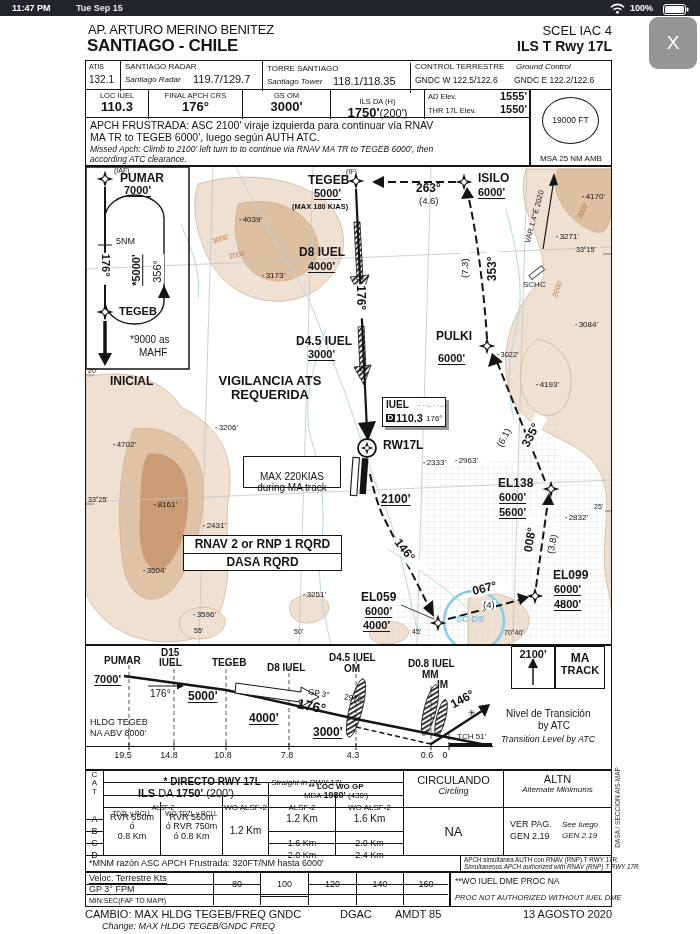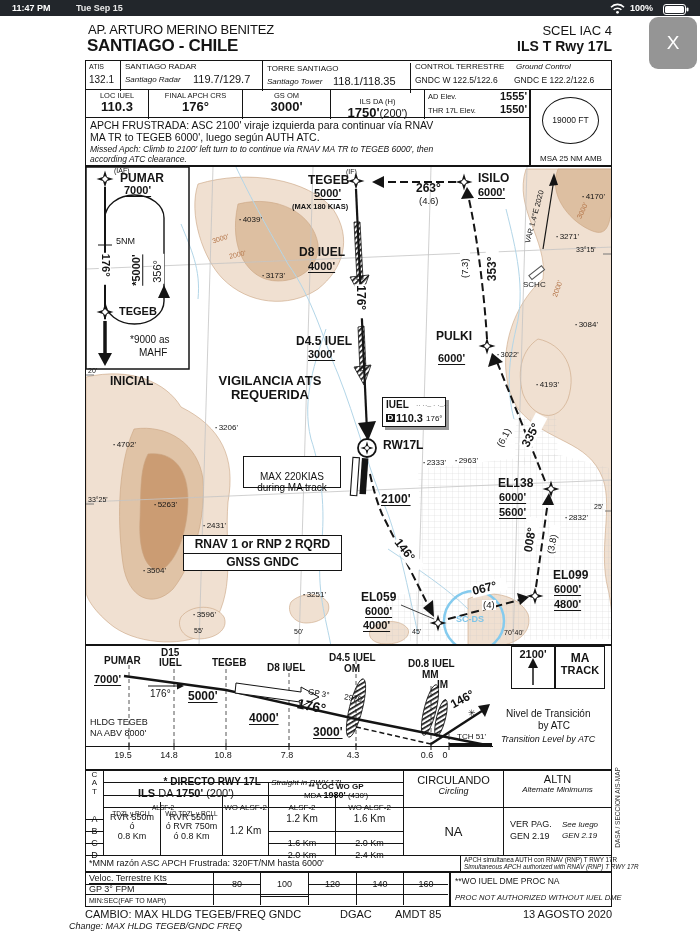--- a/index.html
+++ b/index.html
@@ -294,36 +294,36 @@
     <div class="abs lbl fs11 b u" style="left:468px;top:417px">6000'</div>
     <div class="abs lbl fs11 b u" style="left:468px;top:432px">4800'</div>
     <div class="abs lbl fs12 b wbg" style="left:427px;top:362px;width:36px;transform:rotate(-80deg)">008°</div>
     <div class="abs lbl fs95 wbg" style="left:452px;top:368px;width:30px;transform:rotate(-80deg)">(3.8)</div>
 
     <div class="abs lbl fs12 b" style="left:412px;top:310px">EL138</div>
     <div class="abs lbl fs11 b u" style="left:413px;top:325px">6000'</div>
     <div class="abs lbl fs11 b u" style="left:413px;top:340px">5600'</div>
 
     <div class="abs" style="left:97px;top:368px;width:159px;background:#fff;border:1.3px solid #141414">
-      <div class="lbl fs12 b ctr" style="padding:2px 0">RNAV 1 or RNP 2 RQRD</div>
-      <div class="lbl fs12 b ctr" style="padding:2px 0;border-top:1.3px solid #141414">GNSS GNDC</div>
+      <div class="lbl fs12 b ctr" style="padding:2px 0">RNAV 2 or RNP 1 RQRD</div>
+      <div class="lbl fs12 b ctr" style="padding:2px 0;border-top:1.3px solid #141414">DASA RQRD</div>
     </div>
 
     <div class="abs lbl fs8 spot" style="left:153px;top:49px">4039'</div>
     <div class="abs lbl fs8 spot" style="left:176px;top:105px">3173'</div>
     <div class="abs lbl fs8 spot" style="left:496px;top:26px">4170'</div>
     <div class="abs lbl fs8 spot" style="left:470px;top:66px">3271'</div>
     <div class="abs lbl fs8 spot" style="left:489px;top:154px">3084'</div>
     <div class="abs lbl fs8 spot" style="left:450px;top:214px">4193'</div>
     <div class="abs lbl fs8 spot" style="left:479px;top:347px">2832'</div>
     <div class="abs lbl fs8 spot" style="left:337px;top:292px">2333'</div>
     <div class="abs lbl fs8 spot" style="left:369px;top:290px">2963'</div>
     <div class="abs lbl fs8 spot" style="left:27px;top:274px">4702'</div>
     <div class="abs lbl fs8 spot" style="left:129px;top:257px">3206'</div>
-    <div class="abs lbl fs8 spot" style="left:68px;top:334px">5263'</div>
+    <div class="abs lbl fs8 spot" style="left:68px;top:334px">8161'</div>
     <div class="abs lbl fs8 spot" style="left:117px;top:355px">2431'</div>
     <div class="abs lbl fs8 spot" style="left:57px;top:400px">3504'</div>
     <div class="abs lbl fs8 spot" style="left:107px;top:444px">3596'</div>
     <div class="abs lbl fs8 spot" style="left:217px;top:424px">3251'</div>
 
     <div class="abs lbl fs7 or" style="left:126px;top:68px;transform:rotate(-18deg)">3000'</div>
     <div class="abs lbl fs7 or" style="left:143px;top:84px;transform:rotate(-12deg)">2000'</div>
     <div class="abs lbl fs7 or" style="left:488px;top:40px;transform:rotate(-65deg)">3000'</div>
     <div class="abs lbl fs7 or" style="left:463px;top:118px;transform:rotate(-70deg)">2000'</div>
 
@@ -518,17 +518,17 @@
   </div>
   <div class="abs" style="left:450px;top:872px;width:162px;height:35px;border:1.6px solid #141414">
     <div class="abs lbl fs85 b" style="left:4px;top:4px;font-weight:normal">**WO IUEL DME PROC NA</div>
     <div class="abs lbl i" style="left:4px;top:21px;font-size:7.6px">PROC NOT AUTHORIZED WITHOUT IUEL DME</div>
   </div>
 
   <div class="abs lbl fs11" style="left:85px;top:909px">CAMBIO: MAX HLDG TEGEB/FREQ GNDC</div>
   <div class="abs lbl fs11" style="left:340px;top:909px">DGAC</div>
   <div class="abs lbl fs11" style="left:395px;top:909px">AMDT 85</div>
   <div class="abs lbl fs11 rt" style="left:492px;top:909px;width:120px">13 AGOSTO 2020</div>
-  <div class="abs lbl fs9 i" style="left:69px;top:922px">Change:  MAX HLDG TEGEB/GNDC FREQ</div>
+  <div class="abs lbl fs9 i" style="left:102px;top:922px">Change:  MAX HLDG TEGEB/GNDC FREQ</div>
 
   <div class="abs lbl ctr" style="left:558px;top:804px;width:120px;font-size:6.5px;color:#333;transform:rotate(-90deg)">DASA / SECCION AIS-MAP</div>
 
 </div>
 
 </body></html>

